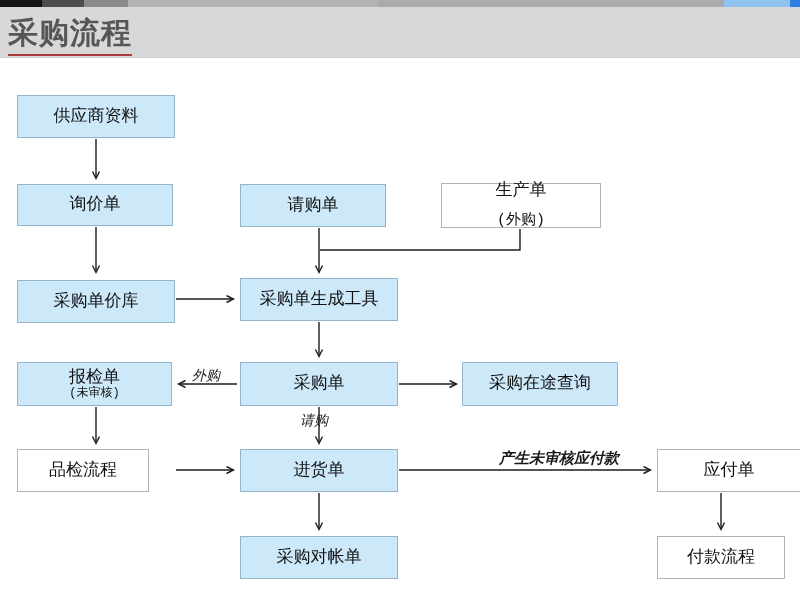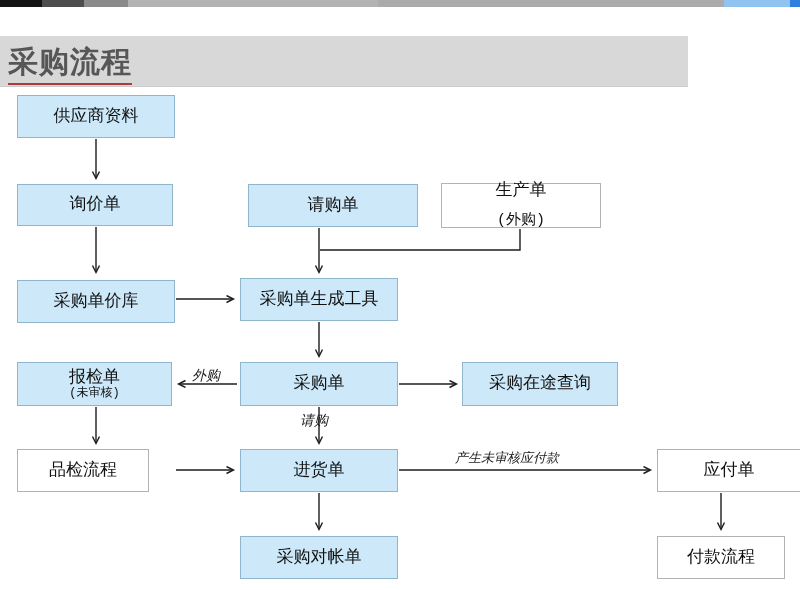--- a/index.html
+++ b/index.html
@@ -12,22 +12,22 @@
   #topstrip .seg{height:7px;}
   .seg1{width:42px;background:#141414;}
   .seg2{width:42px;background:#4d4d4d;}
   .seg3{width:44px;background:#8a8a8a;}
   .seg4{width:250px;background:#b3b3b3;}
   .seg5{width:346px;background:#ababab;}
   .seg6{width:66px;background:#90c3f0;}
   .seg7{width:10px;background:#2f7fe0;}
   
   #header{
-    position:absolute;left:0;top:7px;width:688px;height:50px;
-    background:#d8d8d8;border-bottom:1px solid #cccccc;margin-top:29px;
+    position:absolute;left:0;top:7px;width:800px;height:50px;
+    background:#d8d8d8;border-bottom:1px solid #cccccc;
   }
   #page-title{
     position:absolute;left:8px;top:0;height:50px;line-height:52px;
     font-size:30px;font-weight:bold;color:#565656;letter-spacing:1px;
   }
   #title-underline{
     position:absolute;left:8px;top:47px;width:124px;height:2px;background:#a83b3b;
   }
   
   .node{
@@ -40,21 +40,21 @@
   .node .sub{font-size:12px;line-height:1.1;}
   .node .sub.mid{font-size:15px;}
   
   #arrows{position:absolute;left:0;top:0;z-index:2;}
   #arrows path{fill:none;stroke:#1c1c1c;stroke-width:1.4;}
   
   .edge-label{
     position:absolute;z-index:4;font-style:italic;font-size:14px;color:#1a1a1a;
     white-space:nowrap;
   }
-  #label-payable{font-size:13px;font-weight:normal;}
+  #label-payable{font-size:15px;font-weight:bold;margin-left:44px;}
 </style>
 </head>
 <body>
 
 <div id="canvas">
 
   <div id="topstrip">
     <div class="seg seg1"></div>
     <div class="seg seg2"></div>
     <div class="seg seg3"></div>
@@ -92,21 +92,21 @@
   </svg>
 
   <div class="node blue" style="left:17px;top:95px;width:158px;height:43px">
     <span>供应商资料</span>
   </div>
 
   <div class="node blue" style="left:17px;top:184px;width:156px;height:42px">
     <span>询价单</span>
   </div>
 
-  <div class="node blue" style="left:248px;top:184px;width:170px;height:43px">
+  <div class="node blue" style="left:240px;top:184px;width:146px;height:43px">
     <span>请购单</span>
   </div>
 
   <div class="node white" style="left:441px;top:183px;width:160px;height:45px">
     <span>生产单</span>
     <span class="sub mid">(外购)</span>
   </div>
 
   <div class="node blue" style="left:17px;top:280px;width:158px;height:43px">
     <span>采购单价库</span>

